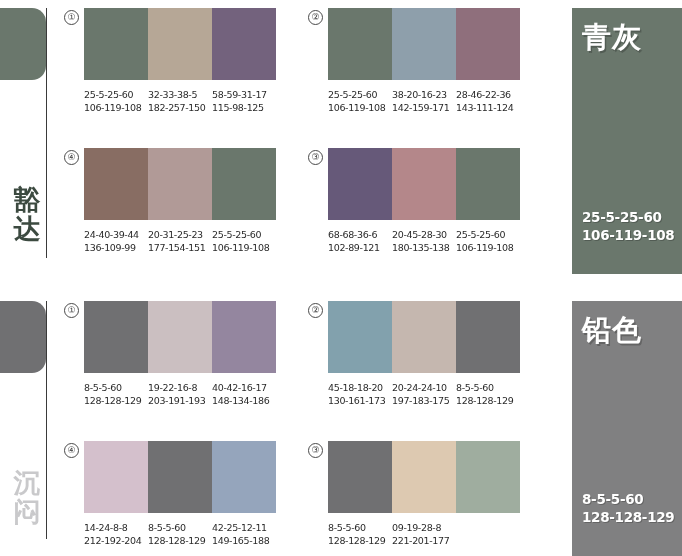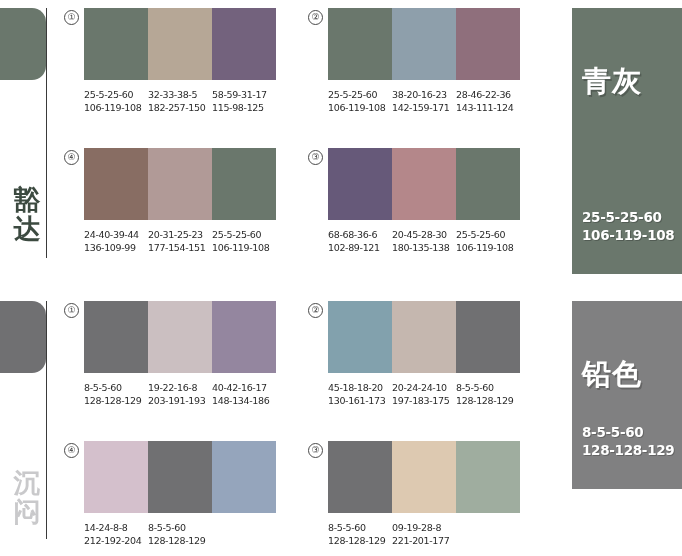--- a/index.html
+++ b/index.html
@@ -91,31 +91,30 @@
   }
 
   
   .feature {
     position:absolute;
     left:572px;
     top:8px;
     width:110px;
     height:266px;
   }
-  #section-1 .feature { height:188px; }
+  #section-1 .feature { height:255px; }
   .feature-name {
     position:absolute;
     left:10px; top:10px;
     font-size:29px;
     font-weight:bold;
     color:#ffffff;
     letter-spacing:1px;
     font-family:"DejaVu Sans",sans-serif;
     text-shadow:1.5px 1.5px 0 rgba(0,0,0,0.22);
-    margin-top:44px;
   }
   .feature-codes {
     position:absolute;
     left:10px;
     bottom:30px;
   }
   .feature-codes div {
     font-size:13.5px;
     font-weight:bold;
     color:#ffffff;
@@ -291,20 +290,24 @@
       </div>
       <div class="codes">
         <div class="code-col">
           <div class="cmyk">14-24-8-8</div>
           <div class="rgb">212-192-204</div>
         </div>
         <div class="code-col">
           <div class="cmyk">8-5-5-60</div>
           <div class="rgb">128-128-129</div>
         </div>
+        <div class="code-col">
+          <div class="cmyk">42-25-12-11</div>
+          <div class="rgb">149-165-188</div>
+        </div>
       </div>
     </div>
     <div class="group g-r1 g-c1">
       <div class="grp-num">③</div>
       <div class="swatches">
         <div class="sw" style="background: rgb(112, 112, 114);"></div>
         <div class="sw" style="background: rgb(221, 201, 177);"></div>
         <div class="sw" style="background: rgb(159, 173, 159);"></div>
       </div>
       <div class="codes">

